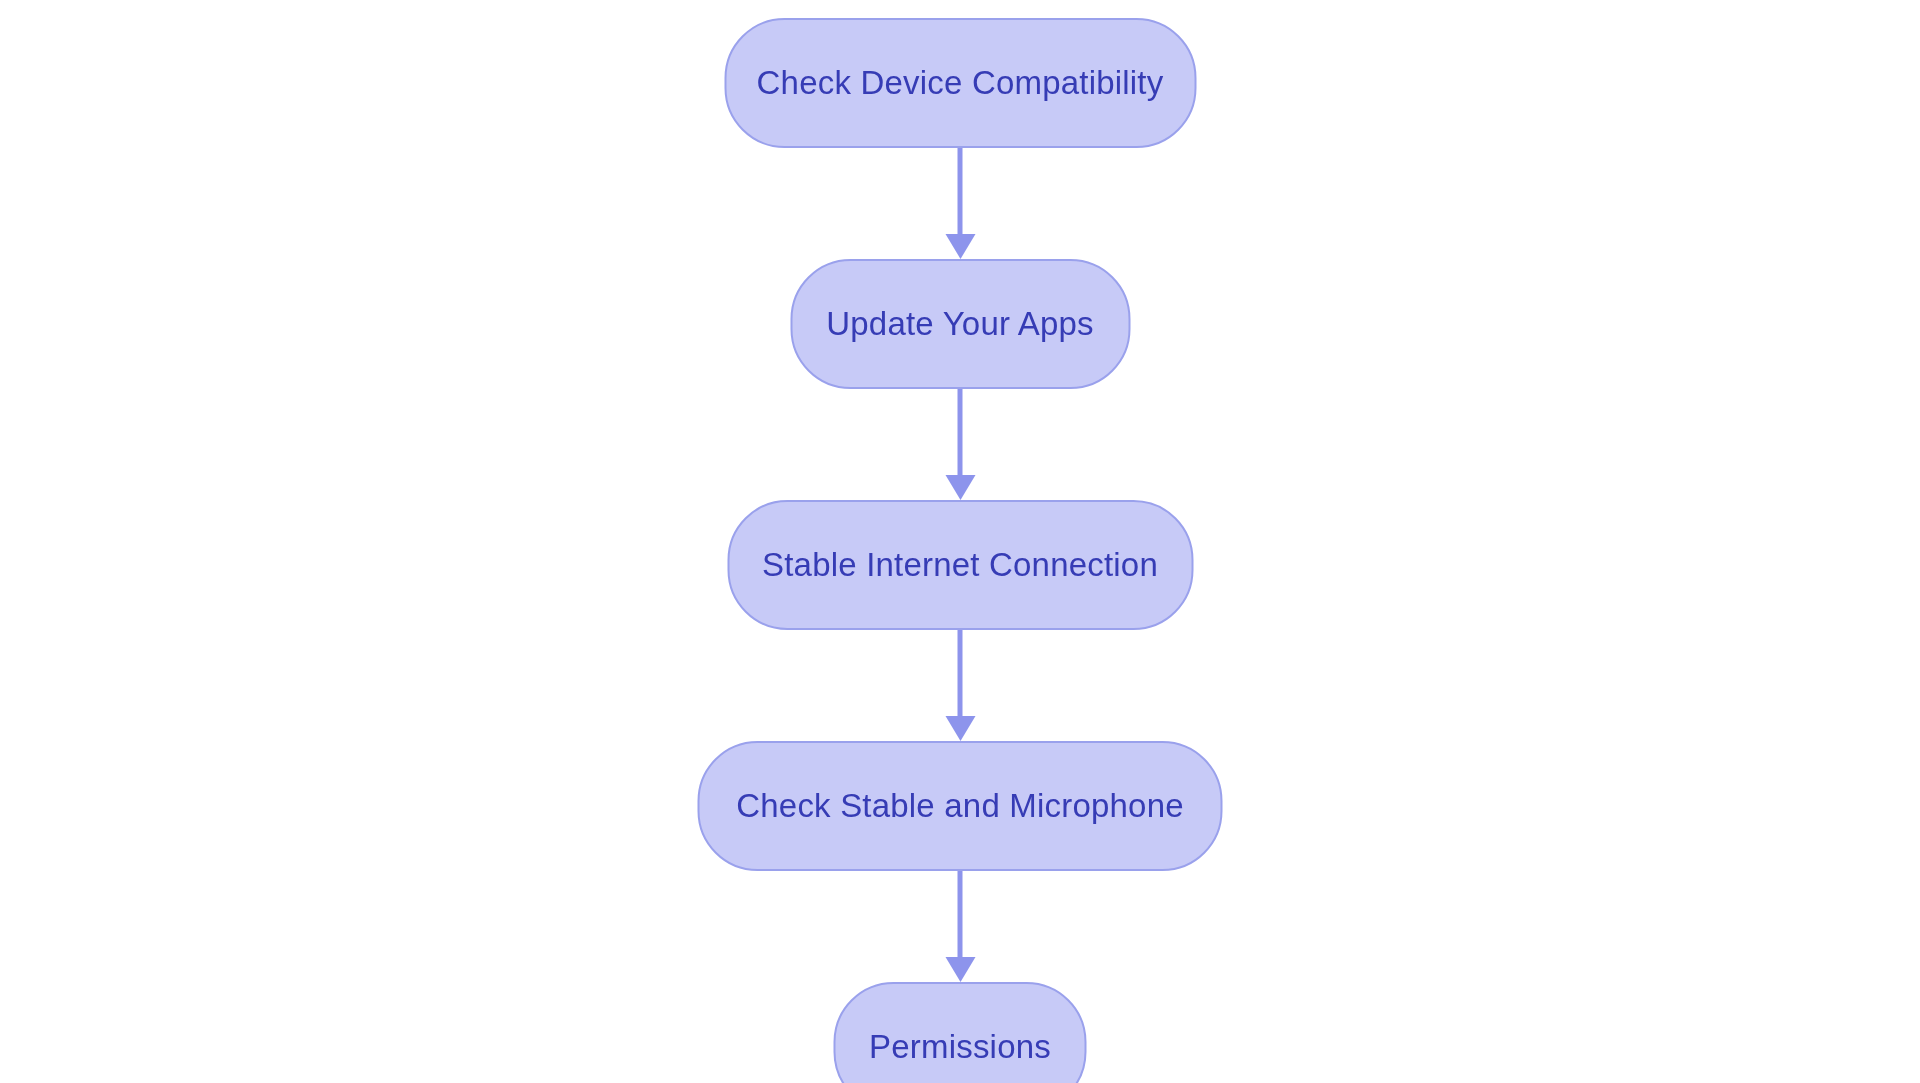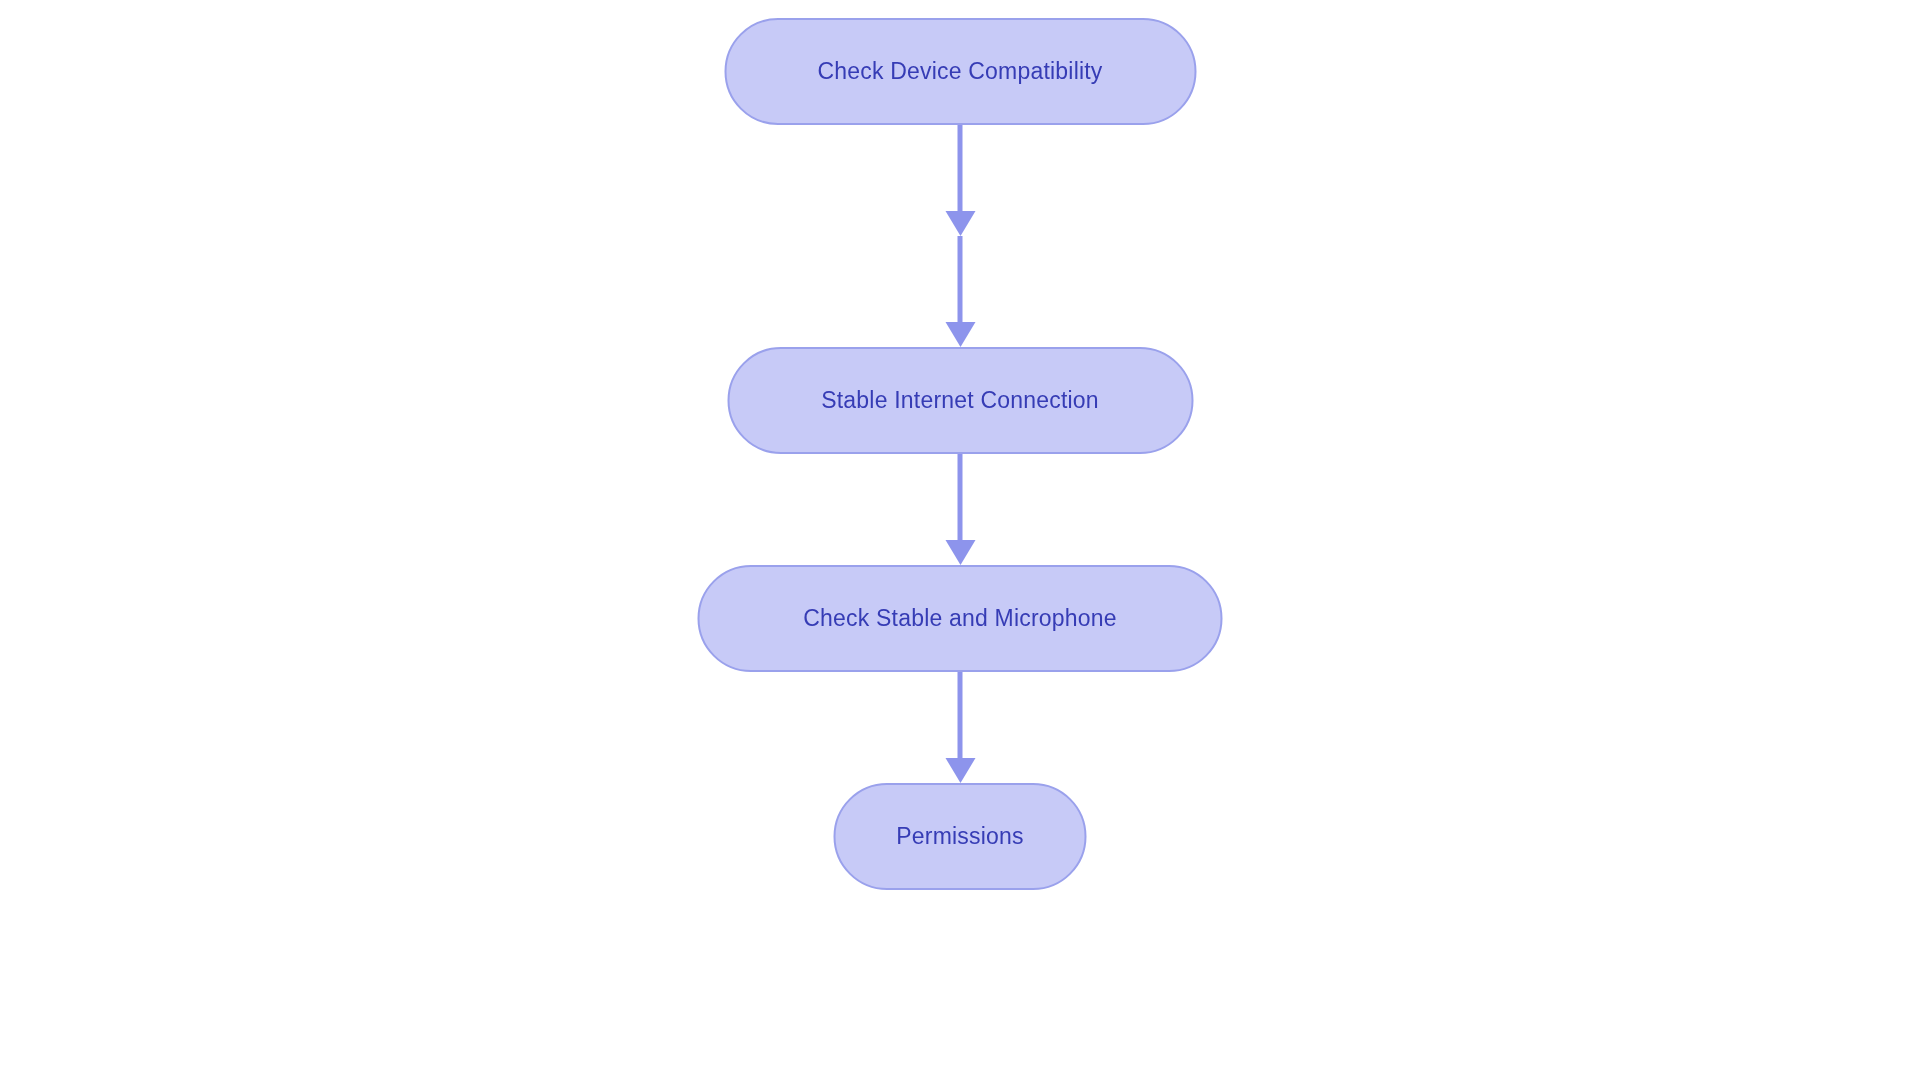--- a/index.html
+++ b/index.html
@@ -24,29 +24,29 @@
   .flowchart {
     position: absolute;
     top: 18px;
     left: 50%;
     transform: translateX(-50%);
     display: flex;
     flex-direction: column;
     align-items: center;
   }
   .node {
-    height: 107px;
+    height: 130px;
     border-radius: 60px;
     background: var(--node-fill);
     border: 2px solid var(--node-border);
     color: var(--node-text);
     display: flex;
     align-items: center;
     justify-content: center;
-    font-size: 23px;
+    font-size: 33px;
     letter-spacing: 0.2px;
     white-space: nowrap;
   }
   .node-0 { width: 472px; }
   .node-1 { width: 340px; }
   .node-2 { width: 466px; }
   .node-3 { width: 525px; }
   .node-4 { width: 253px; }
   .connector {
     height: 111px;
@@ -75,20 +75,23 @@
 
     <div class="node node-0">
       <span>Check Device Compatibility</span>
     </div>
 
     <div class="connector">
       <div class="line"></div>
       <div class="arrowhead"></div>
     </div>
 
+    <div class="node node-1">
+      <span>Update Your Apps</span>
+    </div>
 
     <div class="connector">
       <div class="line"></div>
       <div class="arrowhead"></div>
     </div>
 
     <div class="node node-2">
       <span>Stable Internet Connection</span>
     </div>
 

